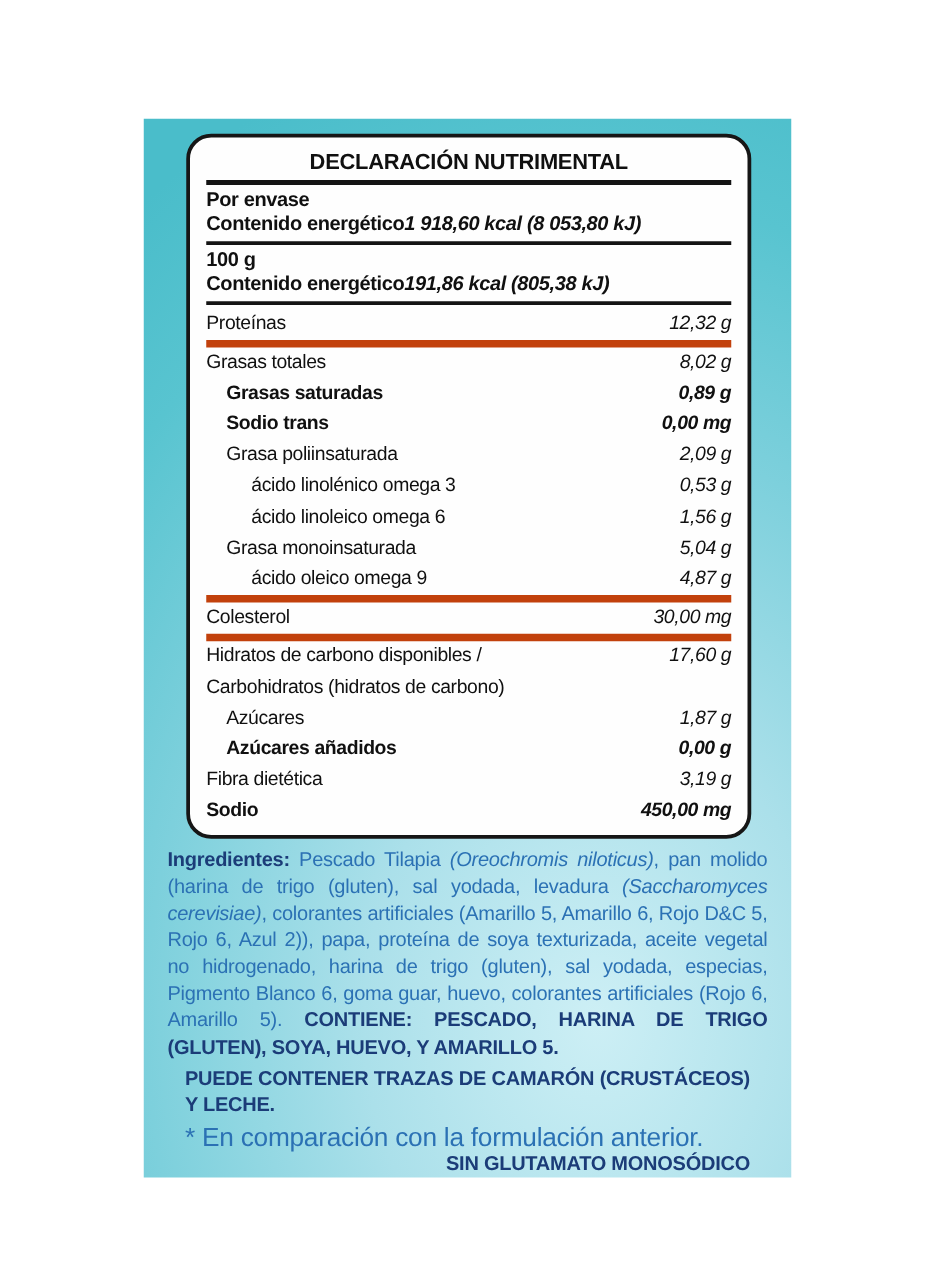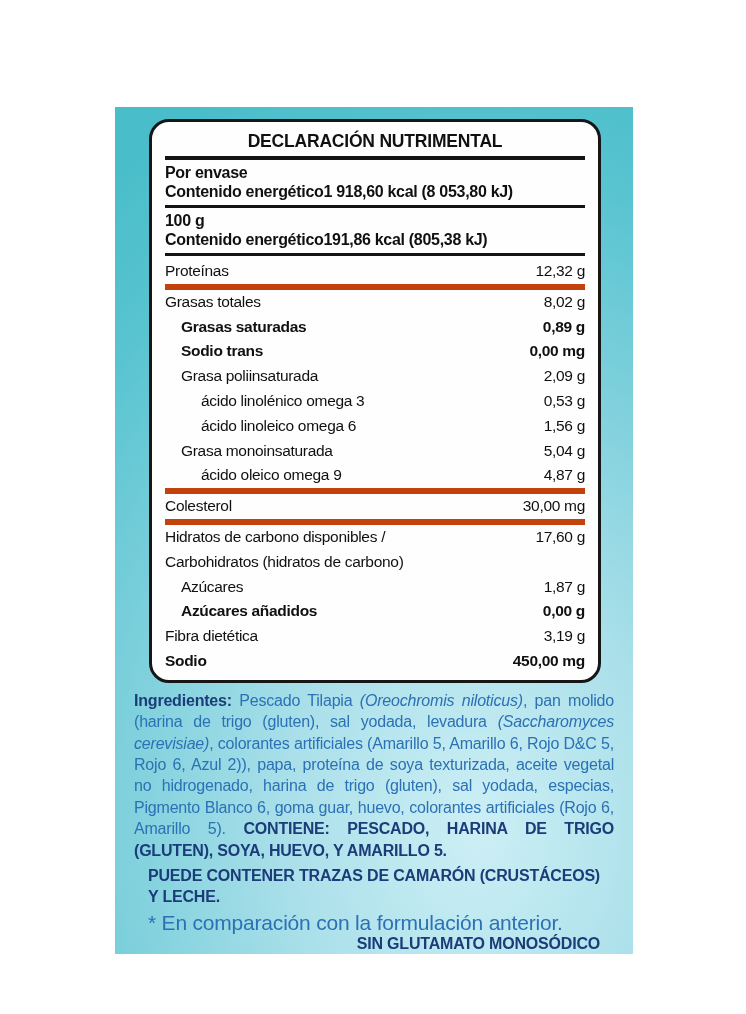--- a/index.html
+++ b/index.html
@@ -2,21 +2,21 @@
 <html style="--card-teal: #4abdca; --card-light: #cdeff5; --text-blue: #2b71b4; --text-navy: #1b3c78;"><head>
 <meta charset="utf-8">
 <style>
   html,body{margin:0;padding:0;}
   body{
     width:746px;height:1014px;position:relative;background:#ffffff;
     font-family:"Liberation Sans", sans-serif;
     -webkit-font-smoothing:antialiased;
   }
   .card{
-    position:absolute;left:115px;top:107px;width:518px;height:847px;
+    position:absolute;left:115px;top:95px;width:518px;height:847px;
     background:radial-gradient(120% 95% at 70% 85%,
       var(--card-light,#cdeff5) 0%,
       #abe0ea 30%,
       #7dd0dc 58%,
       #58c4d0 82%,
       var(--card-teal,#4abdca) 100%);
     overflow:hidden;
   }
   .panel{
     margin:12px 32px 0 34px;
@@ -34,21 +34,21 @@
   .rule-xthick{border-top:4px solid #141414;margin:0 0 3px;}
   .rule-thick{border-top:3px solid #141414;margin:3px 0;}
   .energy .scope{font-weight:bold;font-size:16px;line-height:19px;}
   .erow{display:flex;font-weight:bold;font-size:16px;line-height:20px;}
   .rows{margin-top:1px;}
   .row{display:flex;justify-content:space-between;font-size:15.5px;line-height:24.8px;min-height:24.8px;}
   .row.bold{font-weight:bold;align-items:flex-end;}
   .row.rule-after{border-bottom:6px solid #c2410c;}
   .row.i1 .rowlabel{padding-left:16px;}
   .row.i2 .rowlabel{padding-left:36px;}
-  .rowval{white-space:nowrap;}
+  .rowval{white-space:nowrap;font-style:italic;}
   .ingredients{
     margin:7px 19px 0;
     color:var(--text-blue,#2b71b4);
     font-size:16px;line-height:21.4px;
     text-align:justify;letter-spacing:-0.2px;
   }
   .seg.lead,.seg.allergen{color:var(--text-navy,#1b3c78);font-weight:bold;}
   .seg.latin{font-style:italic;}
   .allergen-para{
     margin:4px 33px;color:var(--text-navy,#1b3c78);font-weight:bold;

